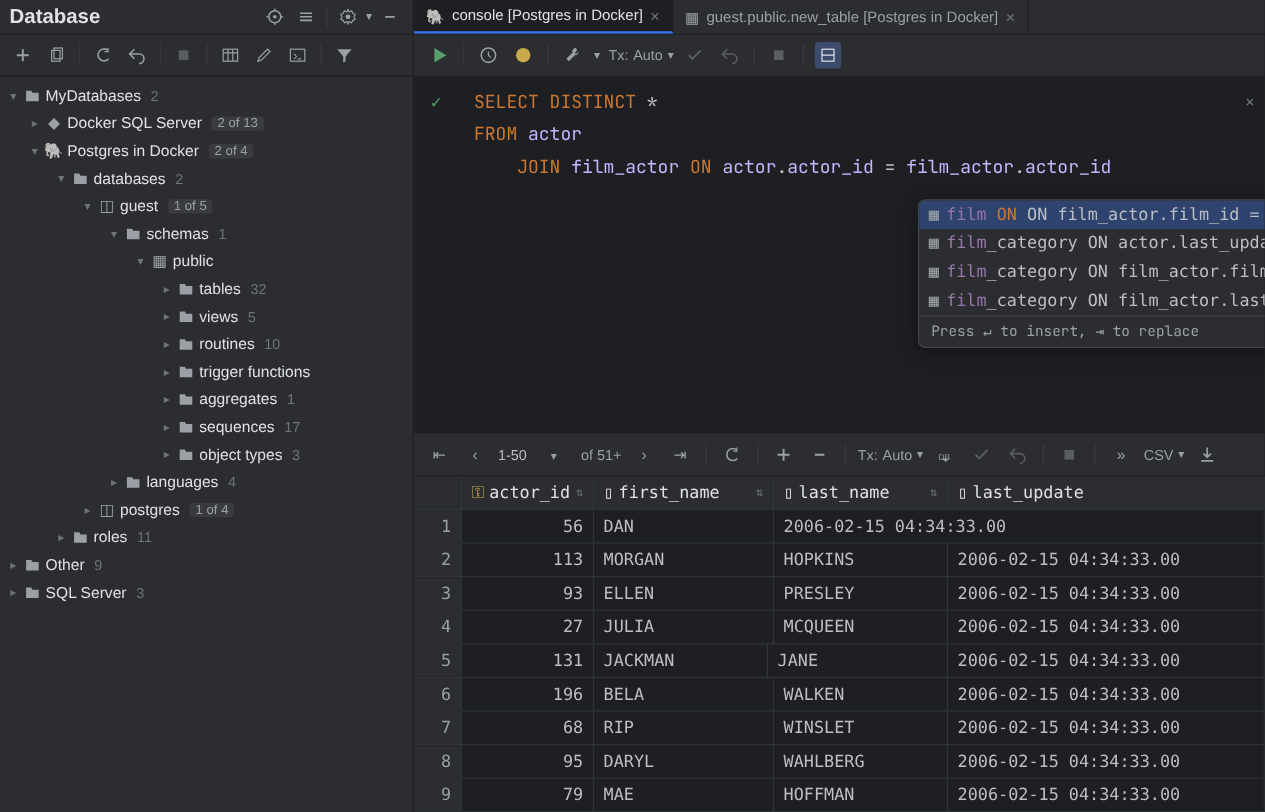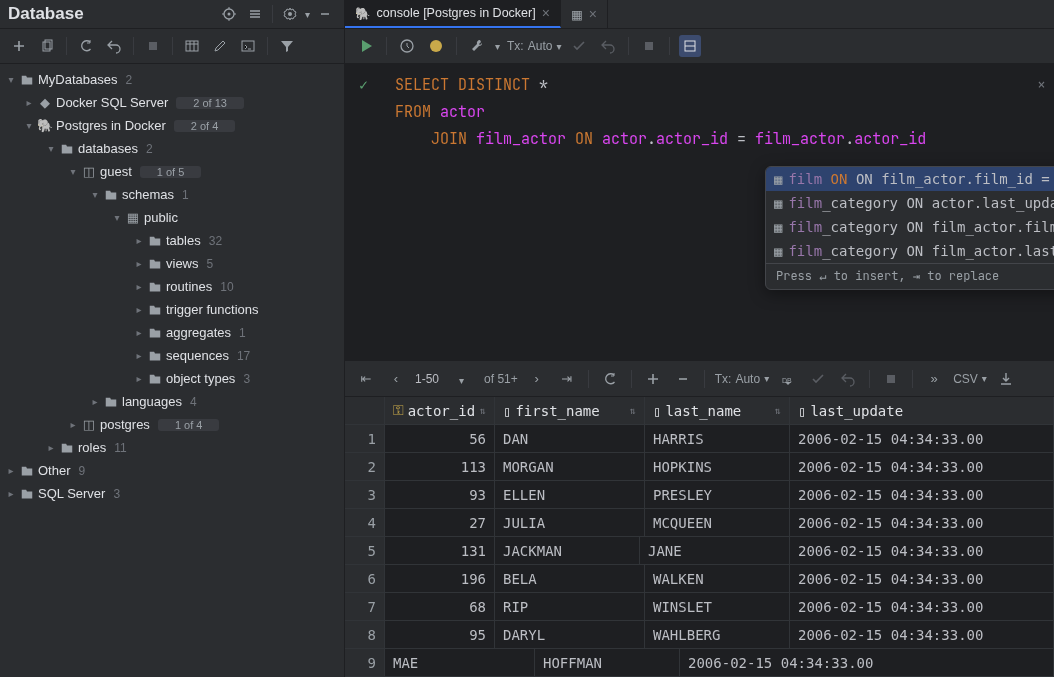--- a/index.html
+++ b/index.html
@@ -21,34 +21,34 @@
 .icon-btn { width: 22px; height: 22px; display: inline-flex; align-items: center; justify-content: center; color: #9aa0a6; cursor: pointer; border-radius: 3px; }
 .icon-btn svg { width: 16px; height: 16px; }
 .toolbar { display: flex; align-items: center; height: 35px; padding: 0 8px; gap: 6px; border-bottom: 1px solid #1e1f22; }
 .sep { width: 1px; height: 18px; background: #393b40; margin: 0 2px; }
 .tree { flex: 1; overflow: auto; padding: 4px 0; }
 .tree-node { display: flex; align-items: center; height: 23px; padding-left: 4px; cursor: pointer; white-space: nowrap; }
 .tree-arrow { width: 14px; display: inline-flex; justify-content: center; color: #6f737a; font-size: 10px; }
 .tree-icon { width: 18px; display: inline-flex; justify-content: center; color: #9aa0a6; }
 .tree-label { margin-left: 2px; color: #dfe1e5; }
 .tree-badge { margin-left: 8px; color: #6f737a; font-size: 12px; }
-.tree-badge.box { background: #393b40; color: #9aa0a6; padding: 0 17px; border-radius: 3px; font-size: 11px; }
+.tree-badge.box { background: #393b40; color: #9aa0a6; padding: 0 5px; border-radius: 3px; font-size: 11px; }
 .main { flex: 1; display: flex; flex-direction: column; background: #1e1f22; min-width: 0; }
 .tabs { display: flex; height: 29px; background: #2b2d30; border-bottom: 1px solid #1e1f22; }
 .tab { display: flex; align-items: center; padding: 0 10px; gap: 6px; color: #9aa0a6; border-right: 1px solid #1e1f22; cursor: pointer; font-size: 12.5px; }
 .tab.active { background: #1e1f22; color: #dfe1e5; border-bottom: 2px solid #3574f0; }
 .tab-close { color: #6f737a; font-size: 14px; }
 .editor-toolbar { display: flex; align-items: center; height: 35px; padding: 0 10px; gap: 7px; background: #2b2d30; border-bottom: 1px solid #1e1f22; }
 .tx-label { color: #9aa0a6; font-size: 12px; display: flex; align-items: center; gap: 4px; }
 .editor { flex: 1; padding: 8px 0 0 0; font-family: "JetBrains Mono", Menlo, Consolas, monospace; font-size: 15px; line-height: 27px; position: relative; overflow: hidden; height: 270px; min-height: 0; }
 .editor-line { padding-left: 50px; white-space: pre; position: relative; }
 .gutter-check { position: absolute; left: 14px; color: #5a9e6f; }
 .cur-line { background: #26282e; }
 .kw { color: #cc7832; }
-.ident { color: #d946ef; margin-top: 28px; }
+.ident { color: #c4b5fd; margin-top: 28px; }
 .star, .punc { color: #bcbec4; }
 .on { color: #cc7832; }
 .caret { border-left: 1px solid #fff; }
 .autocomplete { position: absolute; left: 420px; top: 102px; width: 580px; background: #2b2d30; border: 1px solid #43454a; border-radius: 6px; z-index: 10; box-shadow: 0 4px 16px rgba(0,0,0,.4); overflow: hidden; }
 .ac-item { display: flex; align-items: center; height: 24px; padding: 0 8px; font-family: Menlo, monospace; font-size: 14px; gap: 6px; color: #bcbec4; white-space: nowrap; overflow: hidden; text-overflow: ellipsis; }
 .ac-item.sel { background: #2e436e; }
 .ac-hint { height: 26px; display: flex; align-items: center; padding: 0 10px; font-size: 12px; color: #9aa0a6; border-top: 1px solid #43454a; justify-content: space-between; }
 .close-x { position: absolute; right: 8px; top: 8px; color: #6f737a; cursor: pointer; }
 .match { color: #9876aa; }
 .results { border-top: 1px solid #1e1f22; background: #1e1f22; display: flex; flex-direction: column; }
@@ -330,20 +330,21 @@
 
   <div class="main">
     <div class="tabs">
       <div class="tab active">
         <span style="color:#6c9fd3">🐘</span>
         <span>console [Postgres in Docker]</span>
         <span class="tab-close">×</span>
       </div>
       <div class="tab">
         <span>▦</span>
+        <span>guest.public.new_table [Postgres in Docker]</span>
         <span class="tab-close">×</span>
       </div>
     </div>
 
     <div class="editor-toolbar">
       <span class="icon-btn" style="color:#5a9e6f">
           <svg viewBox="0 0 16 16">
             <path d="M4 2l10 6-10 6z" fill="currentColor"></path>
           </svg>
         </span>
@@ -515,21 +516,20 @@
           <div class="grid-cell c-upd">
               <span style="margin-right:4px">▯</span>
               <span>last_update</span>
             </div>
         </div>
         <div id="grid-body">
             <div class="grid-row">
               <div class="grid-cell rownum">1</div>
               <div class="grid-cell c-id">56</div>
               <div class="grid-cell c-first">DAN</div>
-              <div class="grid-cell c-last">HARRIS</div>
               <div class="grid-cell c-upd">2006-02-15 04:34:33.00</div>
             </div>
             <div class="grid-row">
               <div class="grid-cell rownum">2</div>
               <div class="grid-cell c-id">113</div>
               <div class="grid-cell c-first">MORGAN</div>
               <div class="grid-cell c-last">HOPKINS</div>
               <div class="grid-cell c-upd">2006-02-15 04:34:33.00</div>
             </div>
             <div class="grid-row">
@@ -569,20 +569,21 @@
             </div>
             <div class="grid-row">
               <div class="grid-cell rownum">8</div>
               <div class="grid-cell c-id">95</div>
               <div class="grid-cell c-first">DARYL</div>
               <div class="grid-cell c-last">WAHLBERG</div>
               <div class="grid-cell c-upd">2006-02-15 04:34:33.00</div>
             </div>
             <div class="grid-row">
               <div class="grid-cell rownum">9</div>
+              <div class="grid-cell c-id">79</div>
               <div class="grid-cell c-first">MAE</div>
               <div class="grid-cell c-last">HOFFMAN</div>
               <div class="grid-cell c-upd">2006-02-15 04:34:33.00</div>
             </div>
           </div>
       </div>
     </div>
   </div>
 </div>
 

